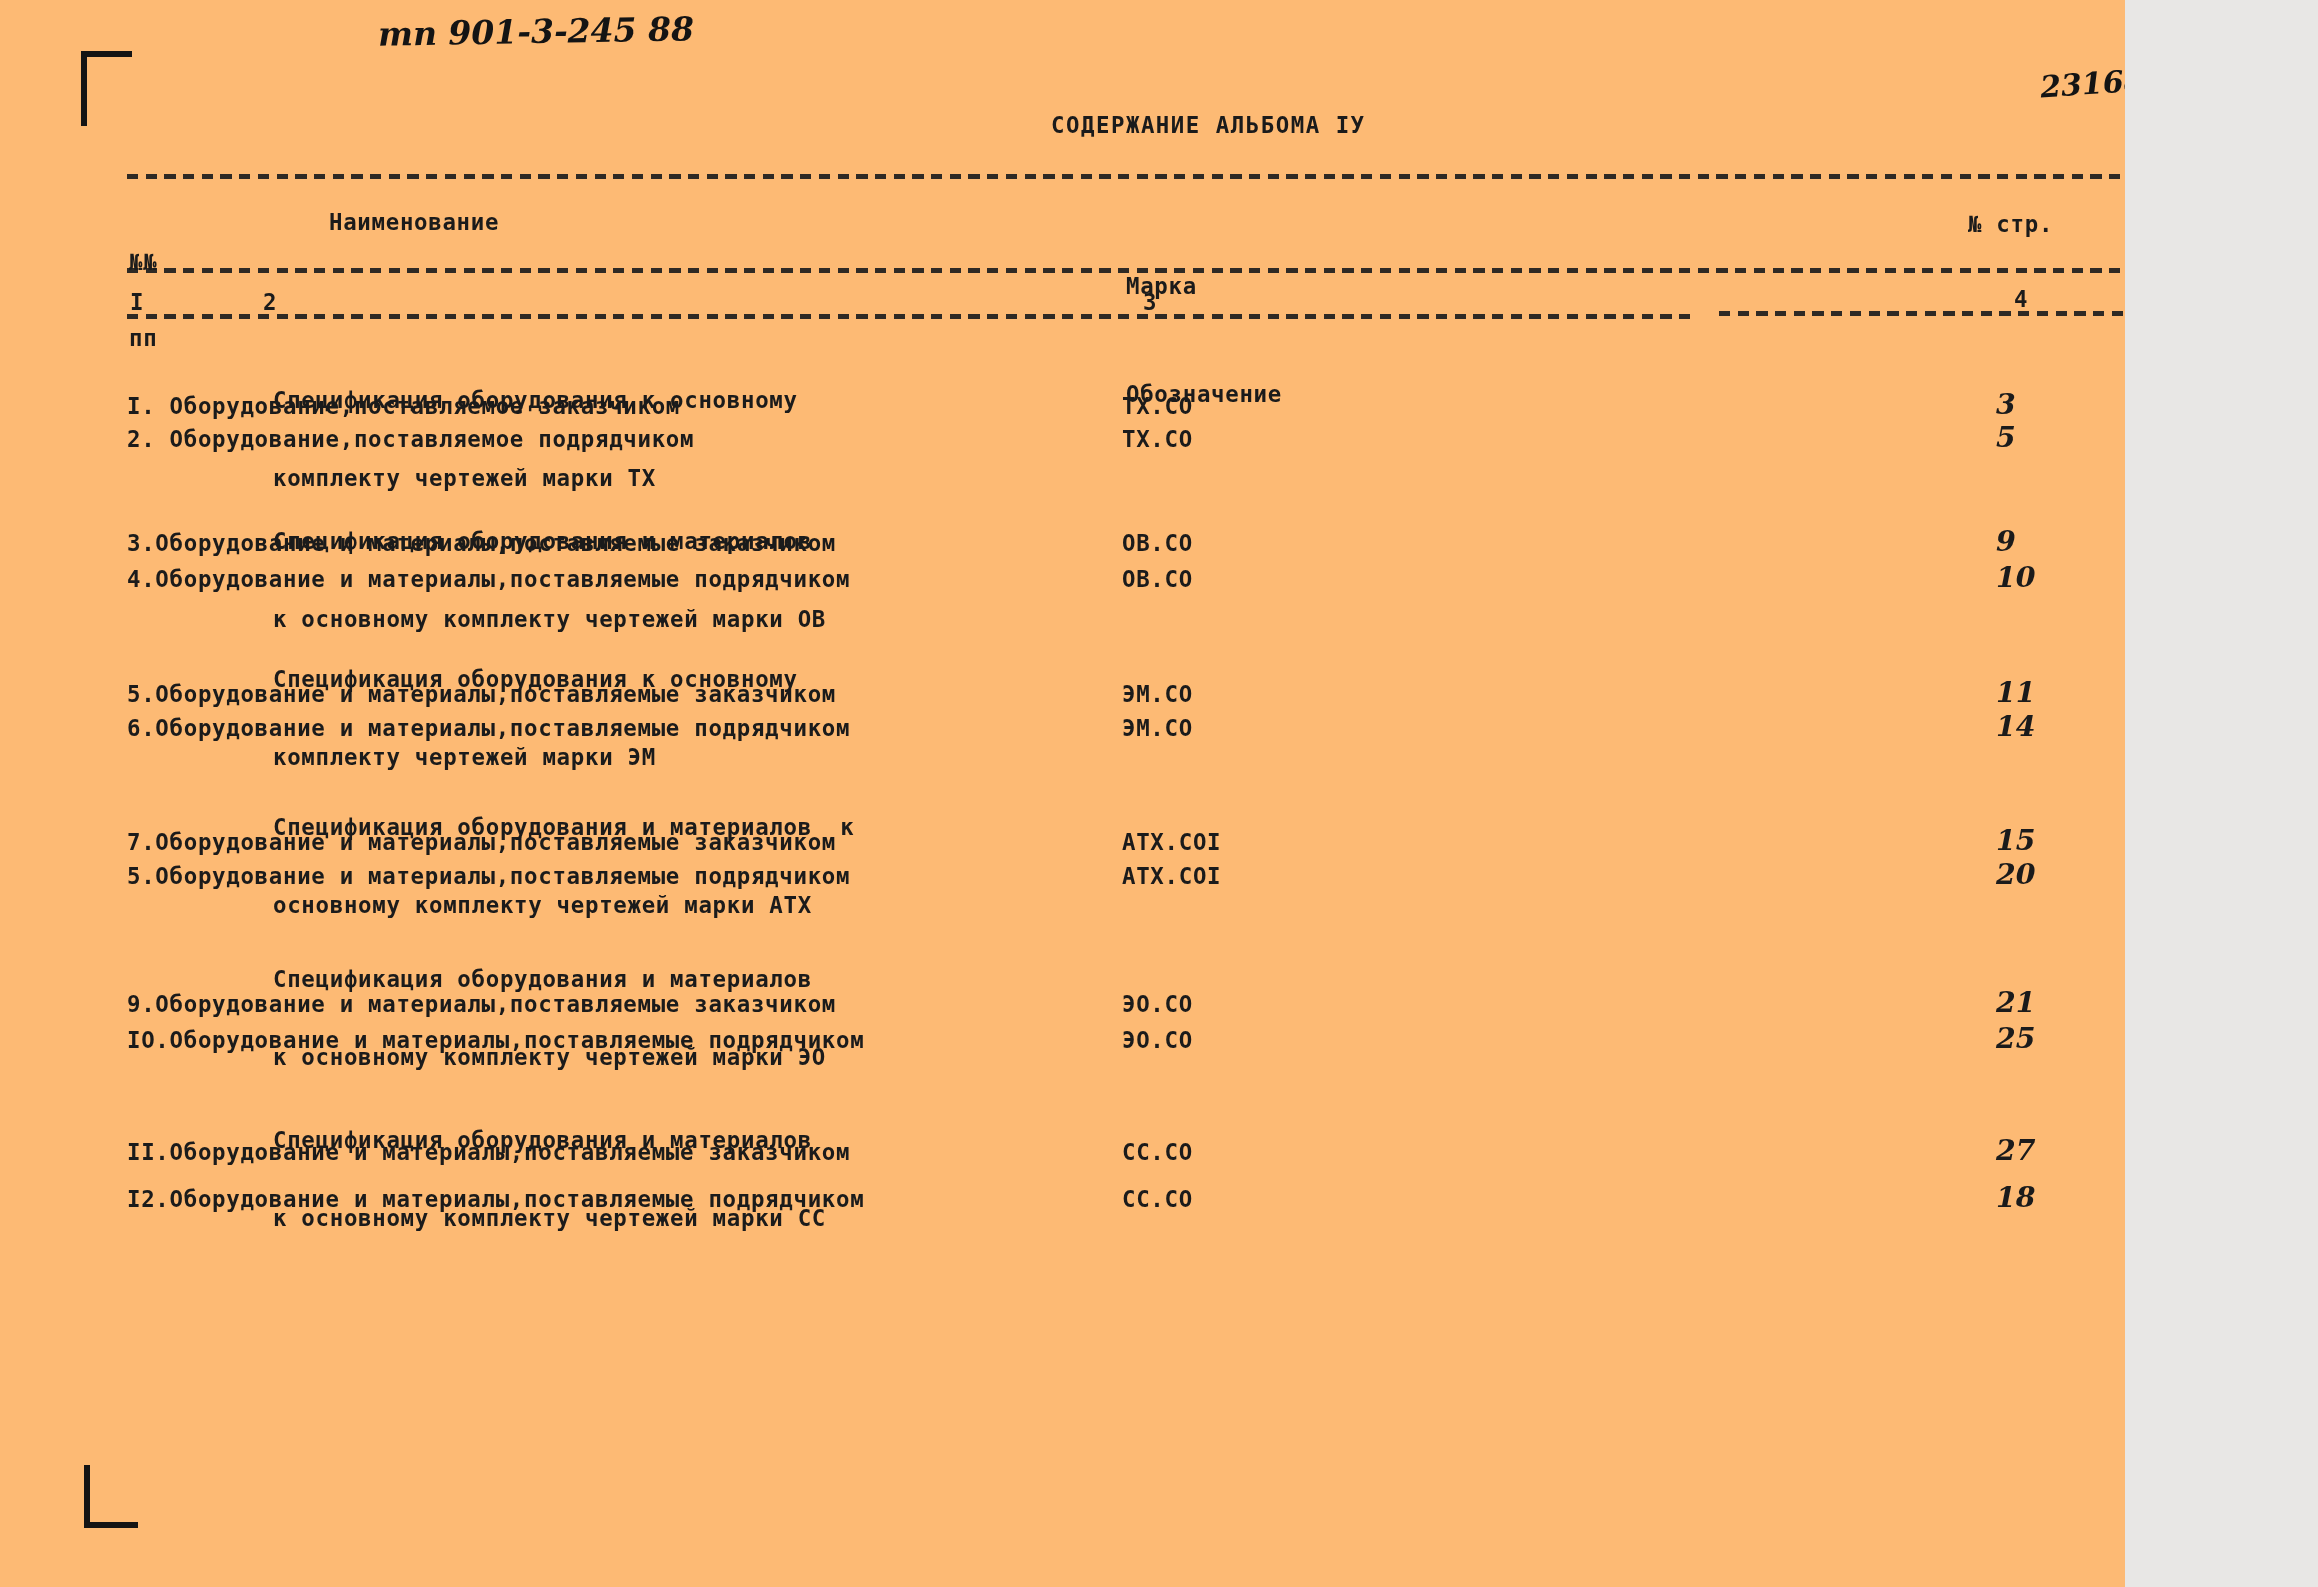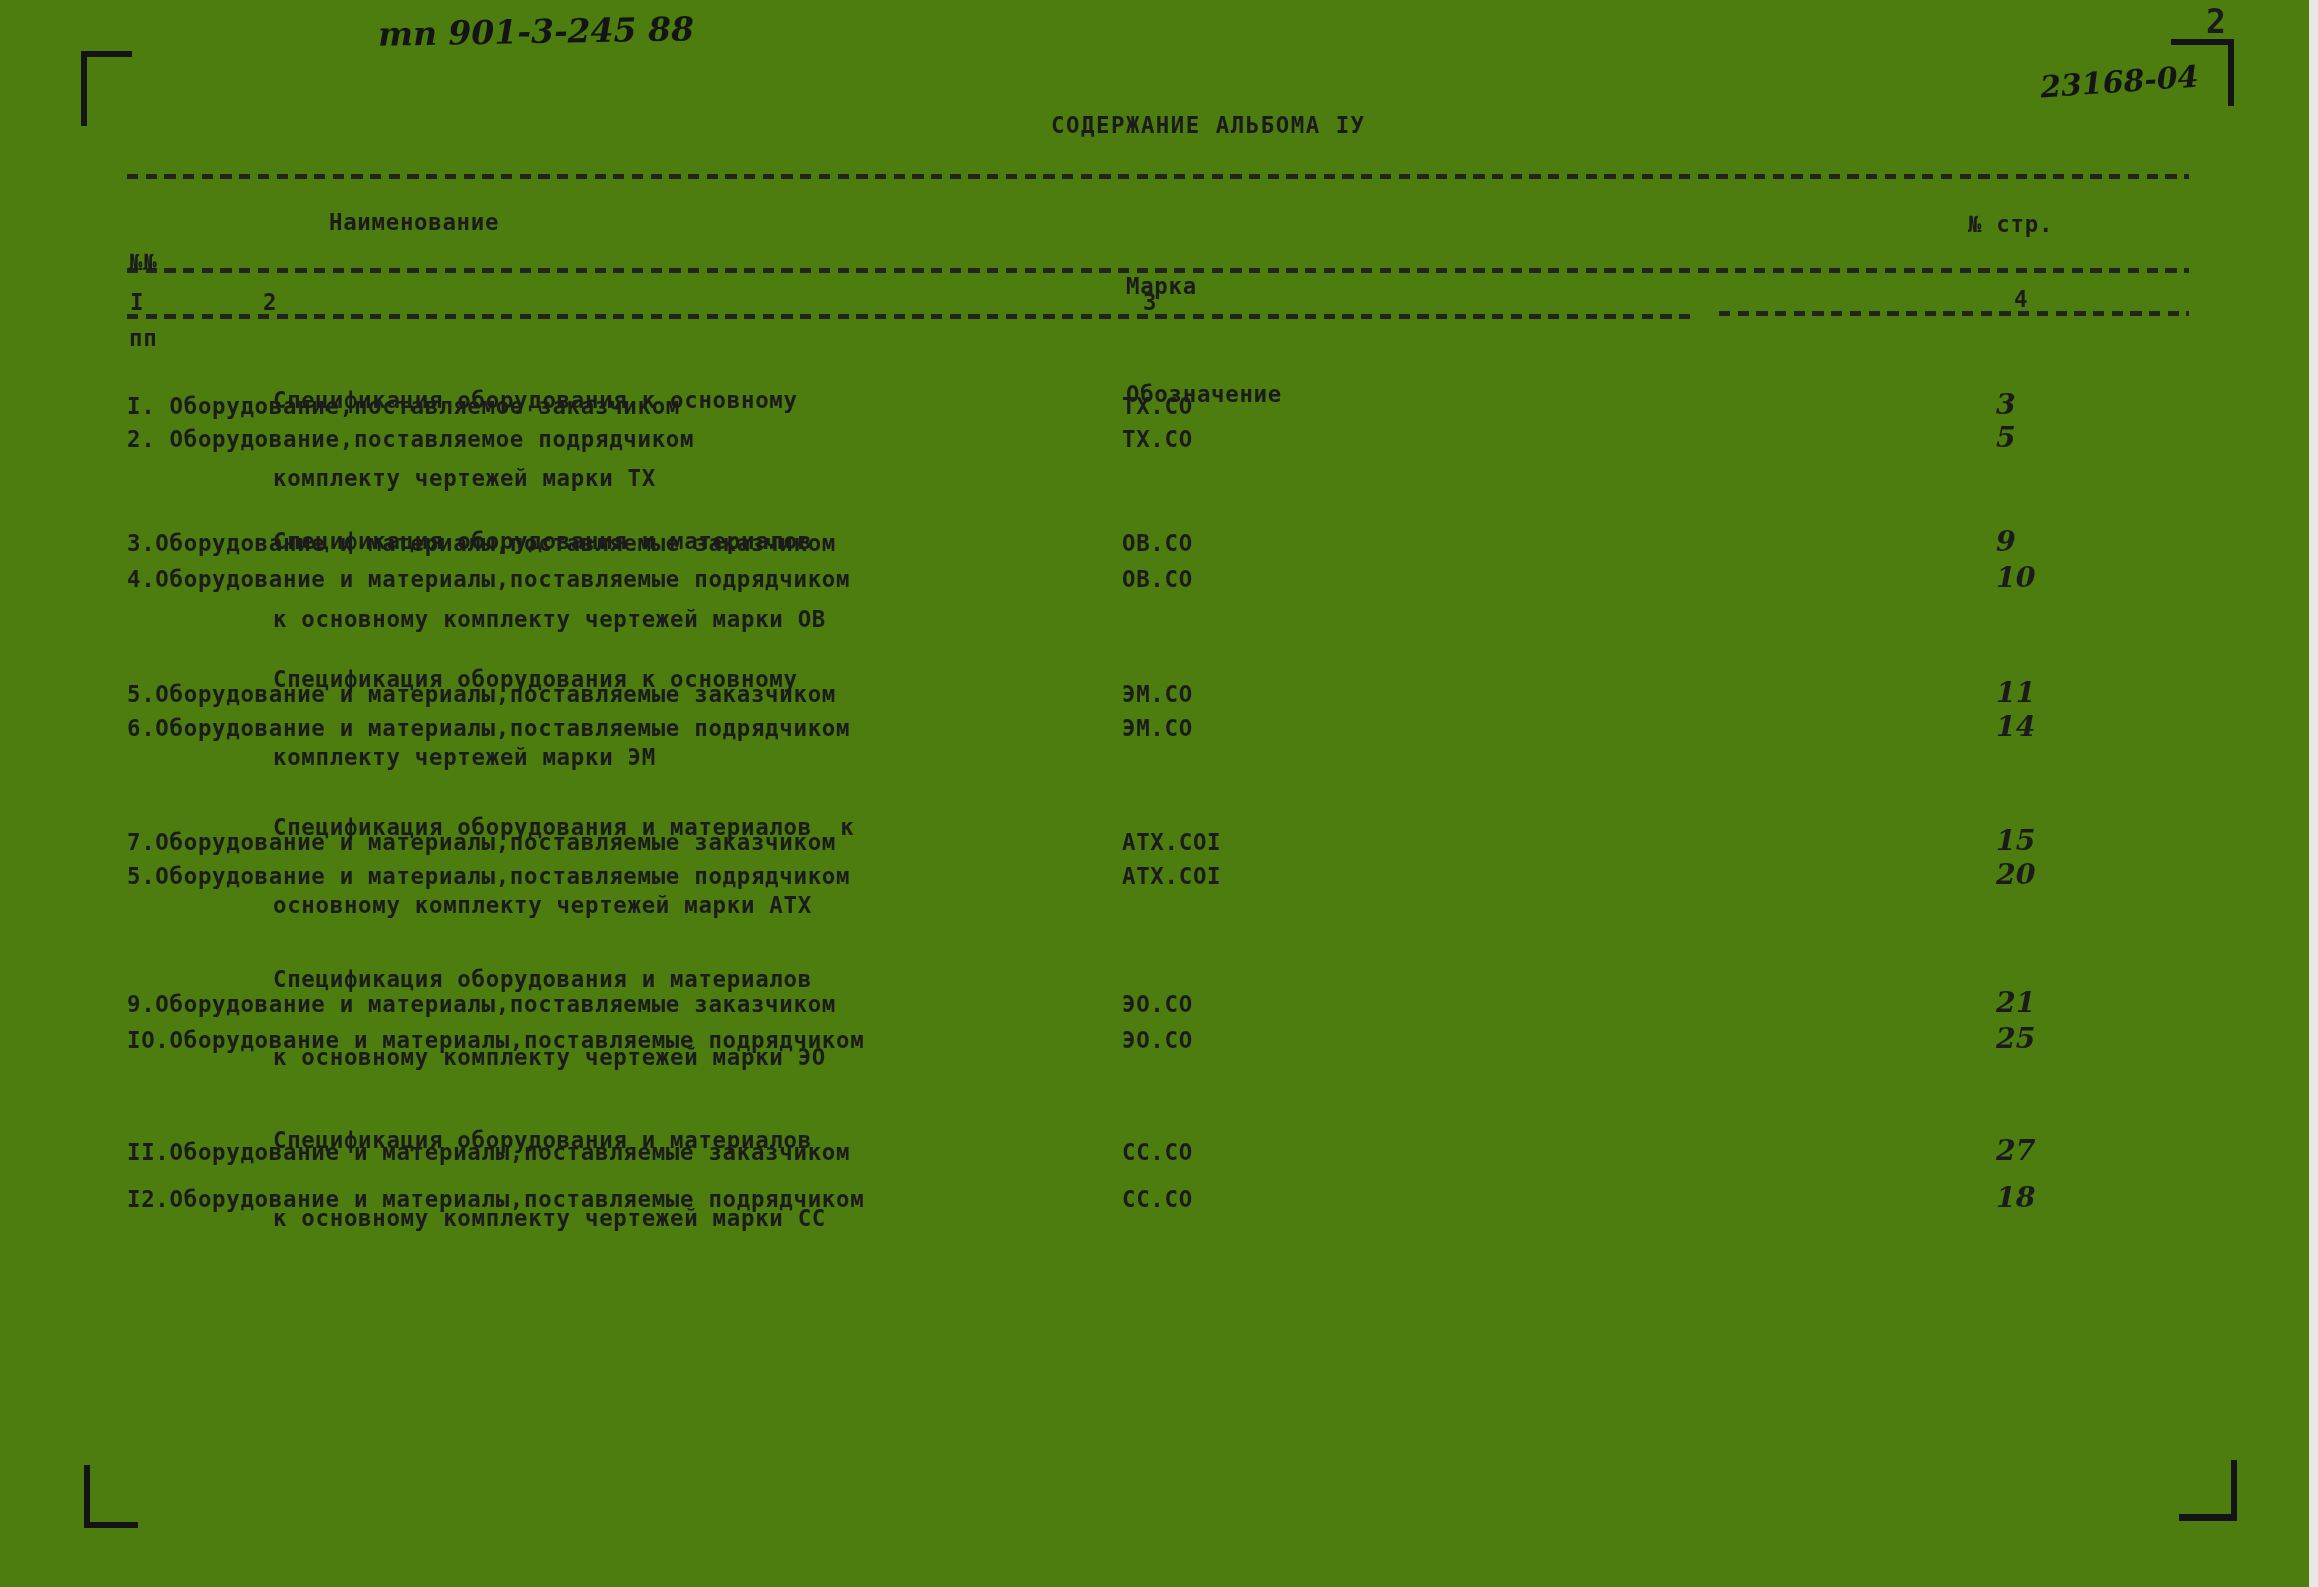--- a/index.html
+++ b/index.html
@@ -1,19 +1,19 @@
 <!DOCTYPE html>
 <html style="font-size:12px"><head>
 <meta charset="utf-8">
 <style>
   html,body{margin:0;padding:0;background:#e8e7e5;}
   .sheet{
     position:relative;
-    width:2309px;height:1588px;
-    background:#4d7c0f;
+    width:2125px;height:1588px;
+    background:#fdba74;
     overflow:hidden;
     font-family:"DejaVu Sans Mono", monospace;
     color:#1b1b1b;
     font-weight:700;
   }
   .tw{font-size:22.4px;letter-spacing:0.7px;white-space:pre;position:absolute;}
   .title{font-size:22.4px;letter-spacing:1.5px;}
   .hand{
     font-family:"DejaVu Serif", serif;
     font-style:italic;font-weight:700;

